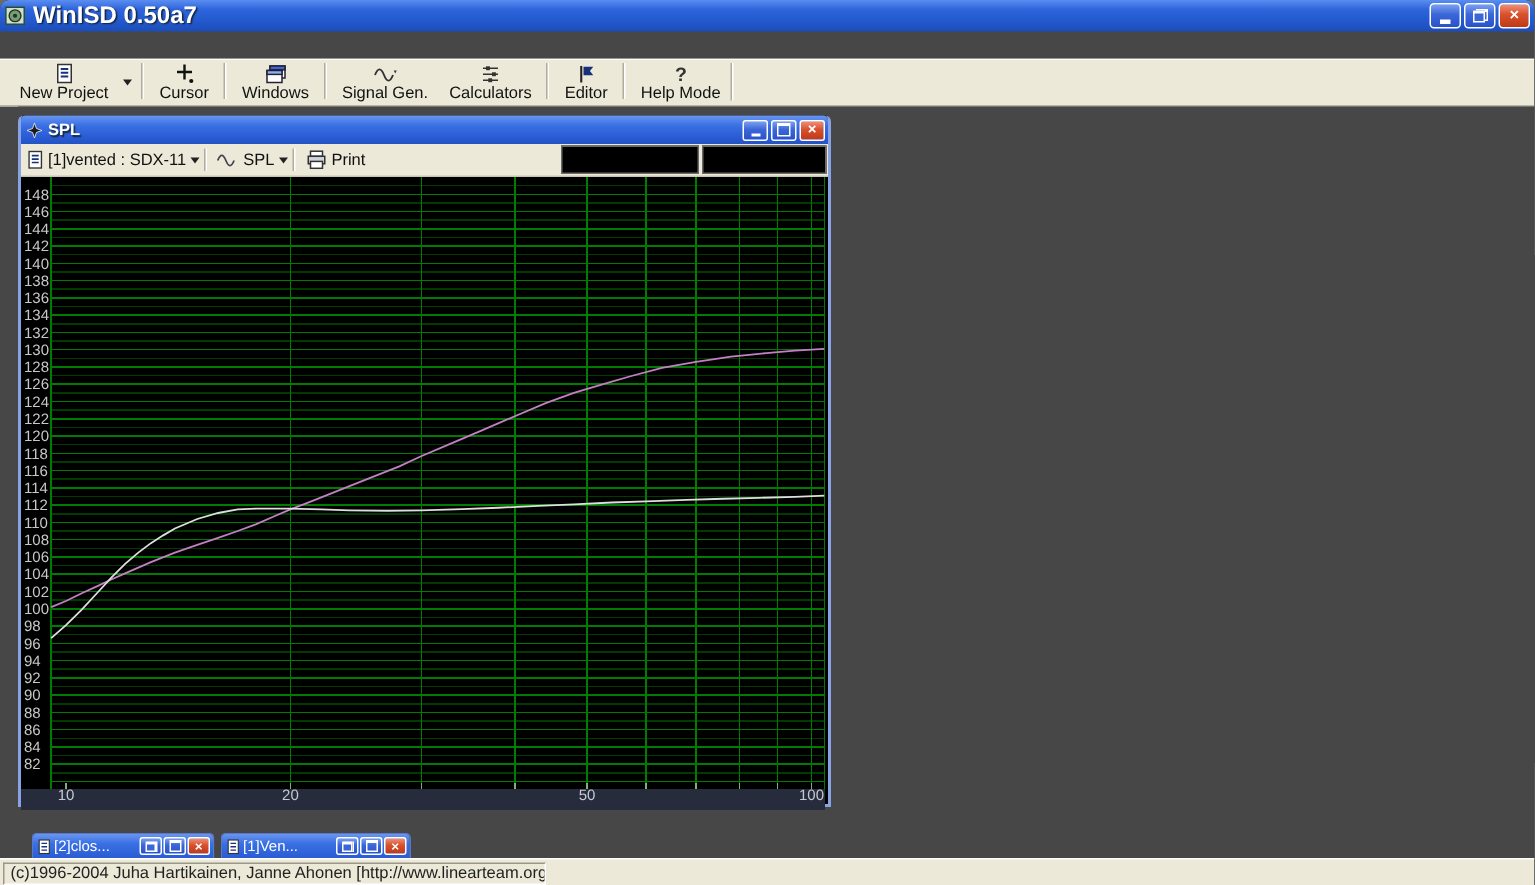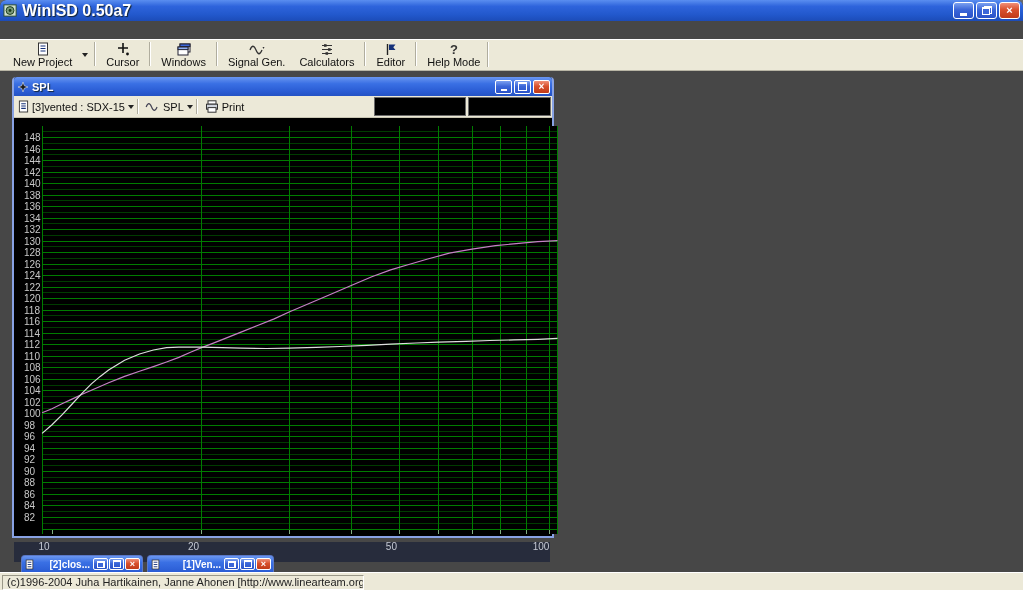--- a/index.html
+++ b/index.html
@@ -54,29 +54,29 @@
   .cbtn .xg{color:#fff;font-size:10px;font-weight:bold;line-height:1;}
   .cbtn .g-min{width:6px;height:2px;margin-top:6px;}
   .cbtn .g-max{width:7px;height:6px;}
   
   .ctool{height:21px;background:#ece9d8;display:flex;align-items:center;padding:0 2px 0 4px;
     border-bottom:1px solid #c8c5b2;position:relative;}
   .ctool .lbl{font-size:11px;color:#111;margin:0 3px;}
   .legend-boxes{position:absolute;right:1px;top:1px;bottom:1px;display:flex;gap:2px;}
   .lbox{background:#000;border:1px solid #6a6a6a;box-sizing:border-box;}
   
-  .chart{position:relative;width:536px;height:408px;background:#000;margin:8px;}
-  .xstrip{position:relative;width:536px;height:20px;background:#272c3c;}
+  .chart{position:relative;width:536px;height:408px;background:#000;margin:0;}
+  .xstrip{position:relative;width:536px;height:14px;background:#272c3c;}
   .xstrip span{position:absolute;top:-1px;transform:translateX(-50%);font-size:10px;color:#c6cad4;}
   
   .minwin{position:absolute;top:484px;height:17px;border:1px solid #5a78c8;border-bottom:none;
     border-radius:4px 4px 0 0;box-sizing:border-box;
     background:linear-gradient(180deg,#6a96f0 0%,#3a70e4 40%,#2a5cd4 100%);
     display:flex;align-items:center;padding:0 2px 0 3px;}
-  .minwin .ttl{color:#fff;font-weight:bold;font-size:10px;margin:4px 2px;flex:1;white-space:nowrap;overflow:hidden;text-align:right;}
+  .minwin .ttl{color:#fff;font-weight:normal;font-size:10px;margin:4px 2px;flex:1;white-space:nowrap;overflow:hidden;}
   .mwb{width:15px;height:12px;border:1px solid #fff;border-radius:2px;box-sizing:border-box;
     background:linear-gradient(180deg,#7ba0f0,#3b66d8 45%,#2a52c8);
     display:flex;align-items:center;justify-content:center;margin-left:1px;flex:none;}
   .mwb.close{background:linear-gradient(180deg,#f09078,#d8502c 45%,#c03a18);}
   .mwb .xg{color:#fff;font-size:9px;font-weight:bold;line-height:1;}
   .mwb .g-restore{width:8px;height:7px;}
   .mwb .g-restore i{width:5px;height:4px;}
   .mwb .g-max{width:6px;height:5px;border-top-width:2px;}
   
   .statusbar{position:absolute;left:0;top:572px;width:1023px;height:18px;background:#ece9d8;
@@ -216,21 +216,21 @@
           </span>
       </div>
 
       <div class="ctool">
         <span style="display:flex">
           <svg width="11" height="13" viewBox="0 0 12 14">
               <rect x="1.5" y="1" width="9" height="12" fill="#fff" stroke="#333"></rect>
               <path d="M3.5 4h5M3.5 6.5h5M3.5 9h5" stroke="#16327a" stroke-width="1.2"></path>
             </svg>
         </span>
-        <span class="lbl">[3]vented : SDX-15</span>
+        <span class="lbl">[1]vented : SDX-11</span>
         <span class="caret"></span>
         <span class="tsep" style="height:15px"></span>
         <span style="display:flex;margin-left:3px">
           <svg width="15" height="10" viewBox="0 0 16 11">
               <path d="M1 5.5 C3 0.5,5 0.5,7 5.5 S11 10.5,13 5.5" fill="none" stroke="#445" stroke-width="1.3"></path>
             </svg>
         </span>
         <span class="lbl">SPL</span>
         <span class="caret"></span>
         <span class="tsep" style="height:15px"></span>

